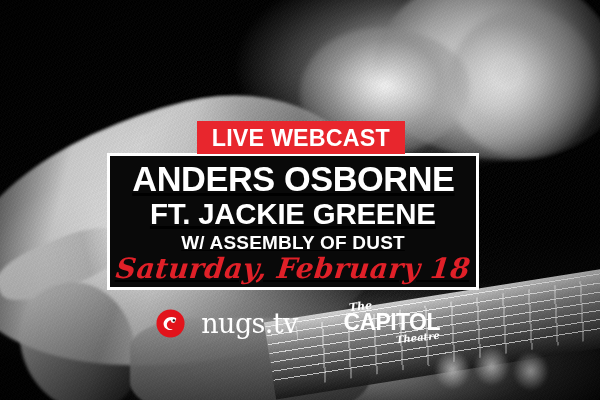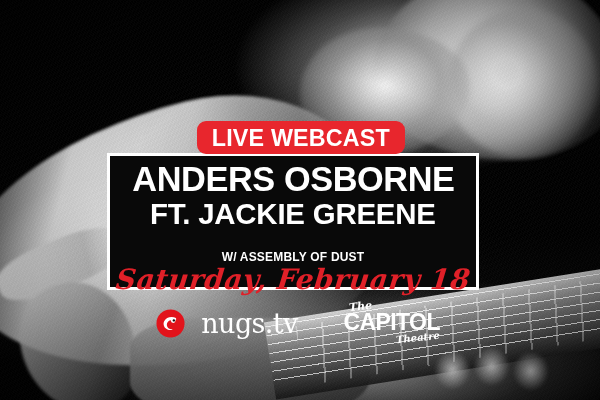--- a/index.html
+++ b/index.html
@@ -161,21 +161,20 @@
   
   .live-banner {
     position: absolute;
     left: 197px; top: 121px;
     width: 208px; height: 33px;
     background: #e8262d;
     display: flex;
     align-items: center;
     justify-content: center;
     z-index: 5;
-    border-radius: 9px;
   }
   .live-banner span {
     color: #ffffff;
     font-family: "Liberation Sans", sans-serif;
     font-weight: bold;
     font-size: 24px;
     letter-spacing: 0.2px;
     line-height: 1;
     transform: scaleX(0.97);
     white-space: nowrap;
@@ -188,20 +187,21 @@
     width: 372px; height: 137px;
     background: #090909;
     border: 3px solid #ffffff;
     box-sizing: border-box;
     z-index: 4;
     display: flex;
     flex-direction: column;
     align-items: center;
     justify-content: flex-start;
     padding-top: 5px;
+    text-decoration: underline;
   }
   .line-artist {
     color: #ffffff;
     font-family: "Liberation Sans", sans-serif;
     font-weight: bold;
     font-size: 35px;
     line-height: 1.0;
     letter-spacing: -0.4px;
     white-space: nowrap;
     transform: scaleX(0.98);
@@ -214,25 +214,25 @@
     line-height: 1.05;
     letter-spacing: -0.2px;
     white-space: nowrap;
     margin-top: 2px;
     transform: scaleX(0.98);
   }
   .line-support {
     color: #ffffff;
     font-family: "Liberation Sans", sans-serif;
     font-weight: bold;
-    font-size: 12px;
+    font-size: 19px;
     line-height: 1.05;
     letter-spacing: 0.2px;
     white-space: nowrap;
-    margin-top: 21px;
+    margin-top: 3px;
   }
   .line-date {
     color: #e02028;
     font-family: "DejaVu Serif", serif;
     font-weight: bold;
     font-style: italic;
     font-size: 28px;
     line-height: 1.05;
     letter-spacing: 0.4px;
     white-space: nowrap;

